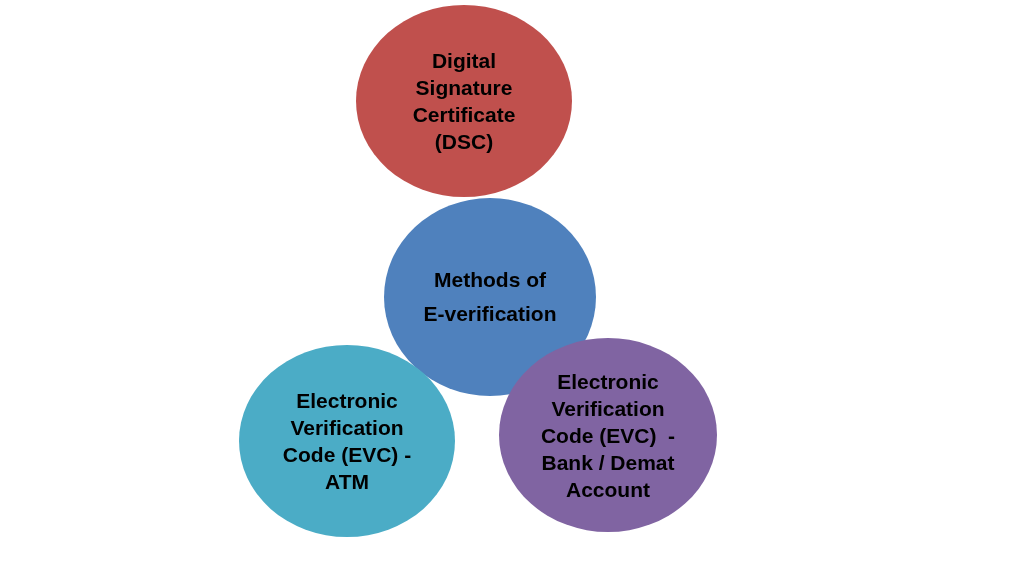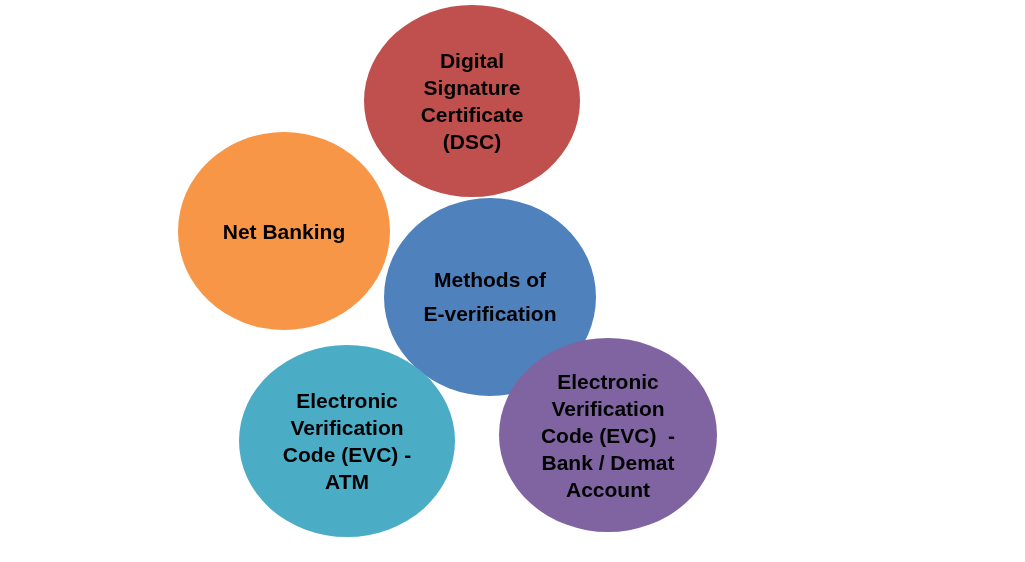--- a/index.html
+++ b/index.html
@@ -33,21 +33,21 @@
     display: block;
     width: 100%;
     padding: 0 8px;
     box-sizing: border-box;
   }
   
   .circle-center {
     z-index: 1;
     line-height: 34px;
   }
-  .circle-dsc      { left: 364px; top: 5px;   width: 216px; height: 192px; }
+  .circle-dsc      { left: 356px; top: 5px;   width: 216px; height: 192px; }
   .circle-net      { left: 178px; top: 132px; width: 212px; height: 198px; }
   .circle-aadhaar  { left: 550px; top: 122px; width: 212px; height: 198px; }
   .circle-center   { left: 384px; top: 198px; width: 212px; height: 198px; }
   .circle-atm      { left: 239px; top: 345px; width: 216px; height: 192px; }
   .circle-bank     { left: 499px; top: 338px; width: 218px; height: 194px; }
 </style>
 </head>
 <body>
 
 <div class="canvas">
@@ -57,23 +57,20 @@
 E-verification</span>
   </div>
 
   <div class="circle circle-dsc" style="background-color: rgb(192, 80, 77);">
     <span class="circle-label">Digital
 Signature
 Certificate
 (DSC)</span>
   </div>
 
-  <div class="circle circle-net" style="background-color: rgb(247, 150, 70);">
-    <span class="circle-label">Net Banking</span>
-  </div>
 
 
   <div class="circle circle-atm" style="background-color: rgb(75, 172, 198);">
     <span class="circle-label">Electronic
 Verification
 Code (EVC) -
 ATM</span>
   </div>
 
   <div class="circle circle-bank" style="background-color: rgb(128, 100, 162);">

